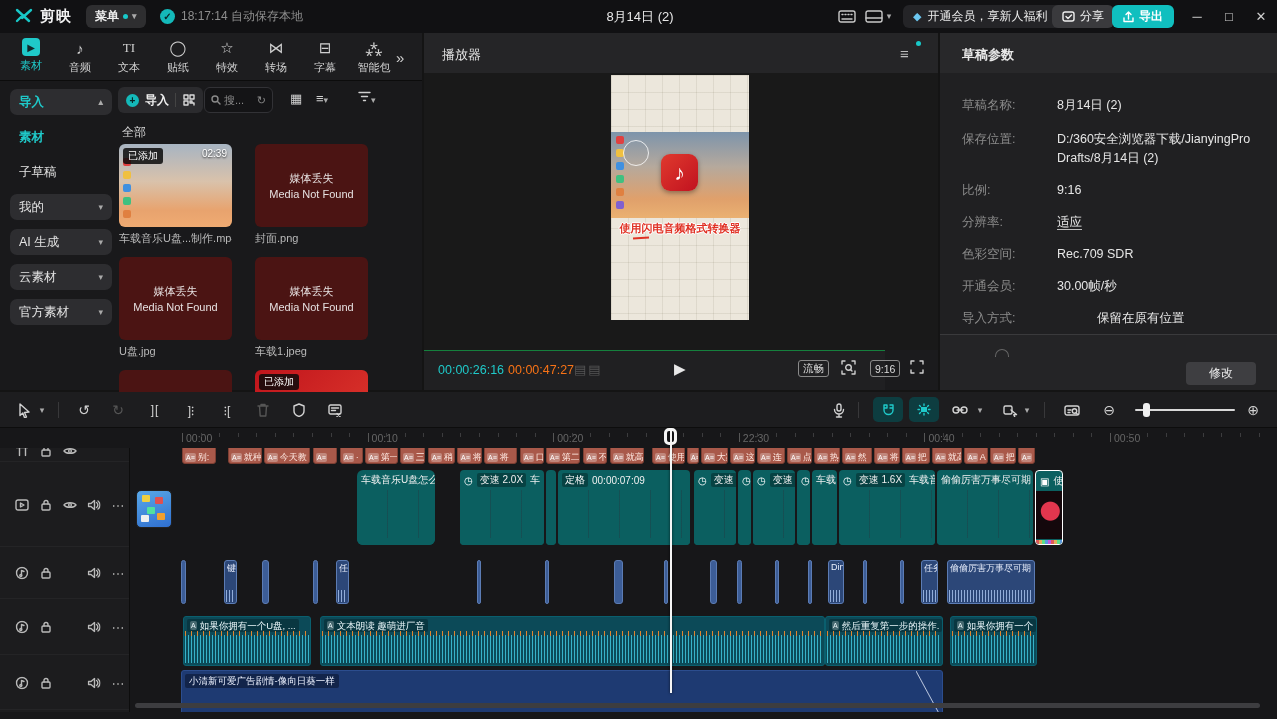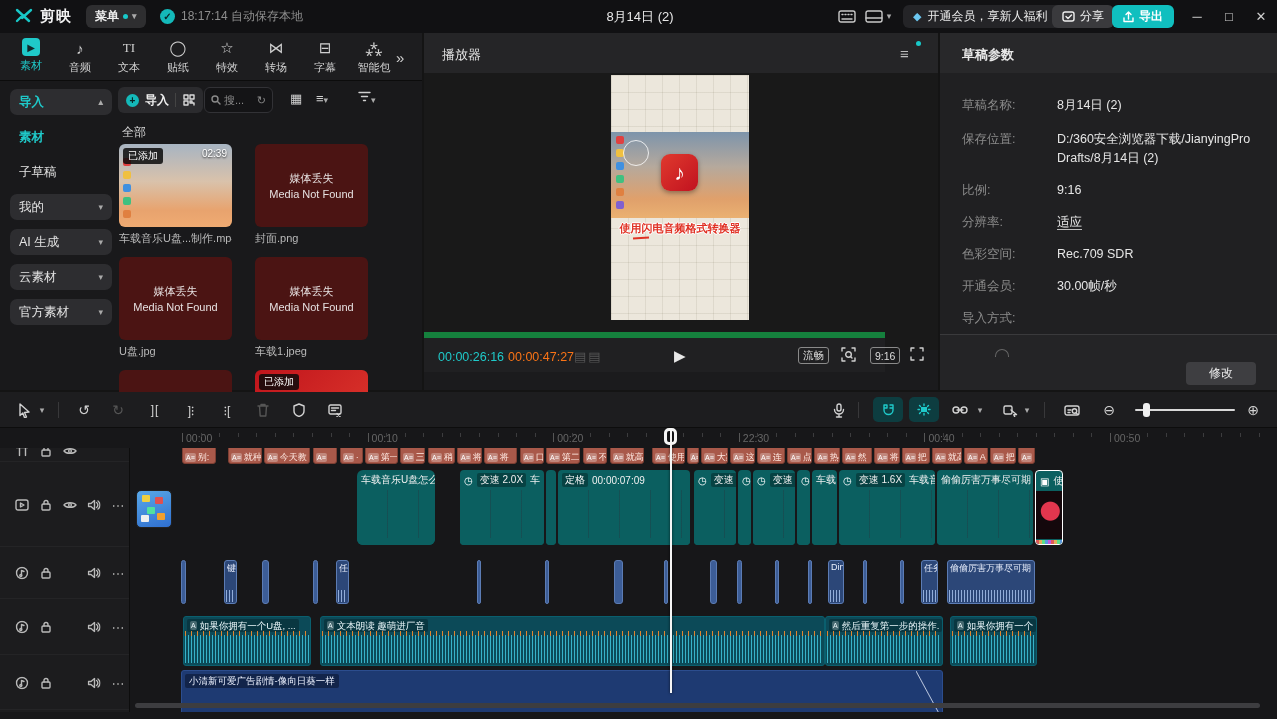--- a/index.html
+++ b/index.html
@@ -63,21 +63,21 @@
   .pp-menu-dot{position:absolute;left:492px;top:8px;}
   .stage{position:absolute;left:0;top:40px;width:514px;height:277px;background:#191919;}
   .vframe{position:absolute;left:187px;top:2px;width:138px;height:245px;background:#ece7dc;background-image:linear-gradient(rgba(120,110,90,.12) 1px,transparent 1px),linear-gradient(90deg,rgba(120,110,90,.12) 1px,transparent 1px);background-size:17px 17px;overflow:hidden;}
   .vband{position:absolute;left:0;top:57px;width:138px;height:86px;background:linear-gradient(180deg,#7d94ab 0%,#b5a99d 40%,#e0a06b 78%,#eab172 100%);}
   .desk-icons{position:absolute;left:5px;top:4px;display:flex;flex-direction:column;gap:5px;}
   .desk-icons span{width:8px;height:8px;border-radius:2px;display:block;}
   .annot-circle{position:absolute;left:12px;top:8px;width:26px;height:26px;border:1px solid rgba(255,255,255,.8);border-radius:50%;}
   .appicon{position:absolute;left:50px;top:22px;width:37px;height:37px;background:linear-gradient(135deg,#e03a2e,#c1121f);border-radius:9px;display:flex;align-items:center;justify-content:center;color:#fff;font-size:21px;box-shadow:0 2px 5px rgba(0,0,0,.35);}
   .vcaption{position:absolute;left:0;top:146px;width:138px;text-align:center;font-size:11px;font-weight:bold;color:#e03225;text-shadow:-1px 0 0 #fff,1px 0 0 #fff,0 -1px 0 #fff,0 1px 0 #fff;}
   .vunderline{position:absolute;left:22px;top:162px;width:16px;height:2px;background:#e03225;transform:rotate(-4deg);}
-  .controls{position:absolute;left:0;top:299px;width:461px;height:40px;background:#202022;border-top:6px solid #15803d;}
+  .controls{position:absolute;left:0;top:317px;width:461px;height:40px;background:#202022;border-top:1px solid #15803d;}
   .t-cur{position:absolute;left:14px;top:12px;font-size:12.5px;color:#1fc9c9;}
   .t-total{position:absolute;left:84px;top:12px;font-size:12.5px;color:#f97316;}
   .stack-icons{position:absolute;left:150px;top:11px;color:#565656;font-size:13px;letter-spacing:2px;}
   .play-btn{position:absolute;left:250px;top:9px;color:#e8e8e8;font-size:15px;}
   .chip-btn{position:absolute;top:9px;height:17px;border:1px solid #8a8a8a;border-radius:3px;color:#dcdcdc;font-size:10.5px;display:flex;align-items:center;padding:0 4px;}
   .ctl-icon{position:absolute;top:9px;color:#cfcfcf;font-size:13px;}
   
   .params-panel{position:absolute;left:940px;top:33px;width:337px;height:357px;background:#202022;}
   .pr-header{position:absolute;left:0;top:0;width:337px;height:40px;background:#28282a;}
   .pr-title{position:absolute;left:22px;top:13px;font-size:13px;color:#e8e8e8;font-weight:bold;}
@@ -426,20 +426,21 @@
         <div class="prow" style="top: 212px;">
           <div class="plabel">色彩空间:</div>
           <div class="pvalue"><span>Rec.709 SDR</span></div>
         </div>
         <div class="prow" style="top: 244px;">
           <div class="plabel">开通会员:</div>
           <div class="pvalue"><span>30.00帧/秒</span></div>
         </div>
         <div class="prow" style="top: 276px; gap: 40px;">
           <div class="plabel">导入方式:</div>
+          <div class="pvalue"><span>保留在原有位置</span></div>
         </div>
       </div>
     <div class="pr-divider"></div>
     <div class="pr-footer">
       <span class="pr-arc"></span>
       <span class="modify-btn">修改</span>
     </div>
   </div>
 
   <div class="timeline">

